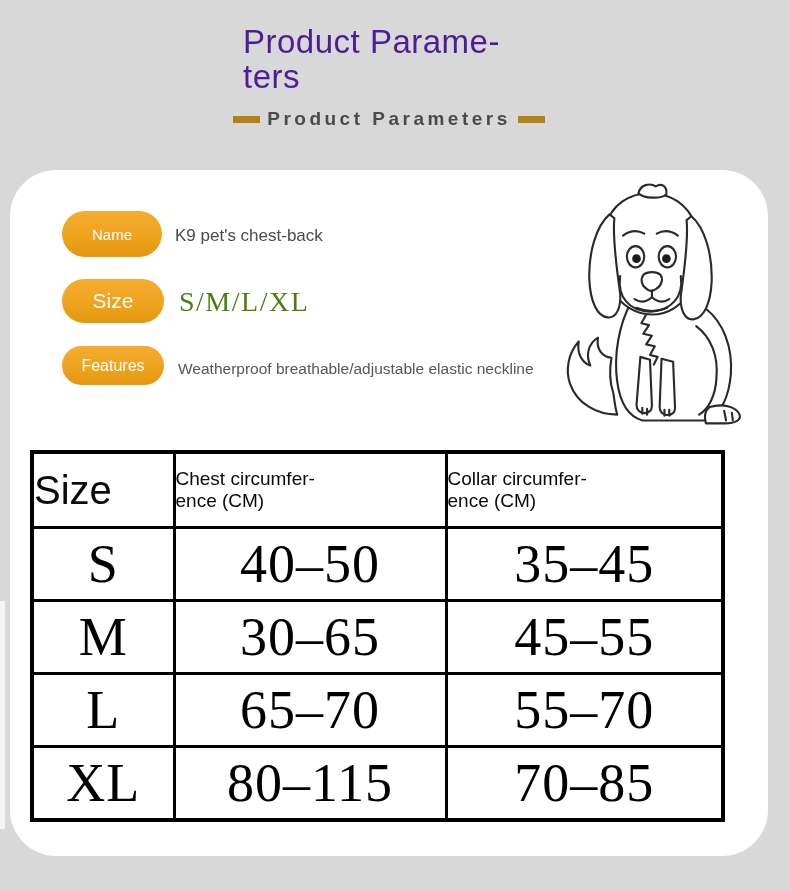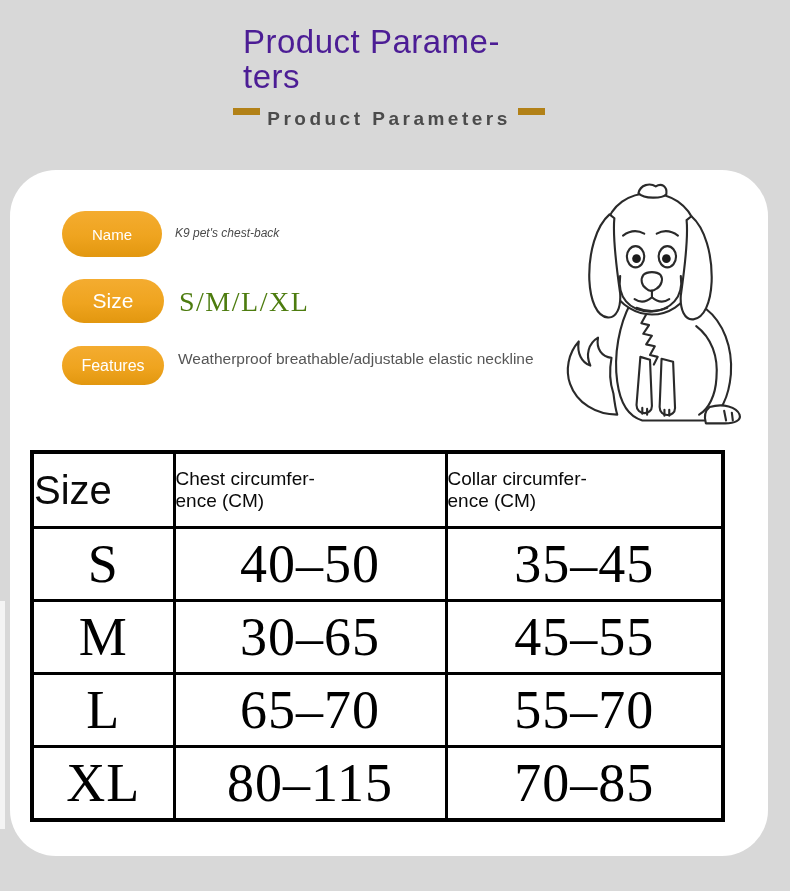--- a/index.html
+++ b/index.html
@@ -20,20 +20,21 @@
     line-height: 35px;
     color: #4c1d95;
     letter-spacing: 0.5px;
   }
   .subtitle-row {
     position: absolute;
     left: 0; top: 108px;
     width: 778px;
     display: flex;
     justify-content: center;
+    align-items: center;
     gap: 7px;
   }
   .dash {
     width: 27px; height: 7px;
     background: #b28117;
     display: inline-block;
   }
   .subtitle-text {
     font-size: 19px;
     font-weight: 700;
@@ -64,33 +65,32 @@
     justify-content: center;
     border-radius: 23px;
   }
   .pill-name     { left: 62px; top: 211px; width: 100px; height: 46px; font-size: 15px; }
   .pill-size     { left: 62px; top: 279px; width: 102px; height: 44px; font-size: 21px; }
   .pill-features { left: 62px; top: 346px; width: 102px; height: 39px; font-size: 16px; }
 
   .value-name {
     position: absolute;
     left: 175px; top: 226px;
-    font-size: 12px;
+    font-size: 17px;
     color: #4a4a4a;
-    font-style: italic;
   }
   .value-size {
     position: absolute;
     left: 179px; top: 286px;
     font-family: "Liberation Serif", "DejaVu Serif", serif;
     font-size: 28px;
     letter-spacing: 1.5px;
     color: #4d7c0f;
   }
-  .feature-line1 { position: absolute; left: 178px; top: 350px; font-size: 15.5px; color: #565656; }
+  .feature-line1 { position: absolute; left: 178px; top: 360px; font-size: 15.5px; color: #565656; }
   .feature-line2 { position: absolute; left: 175px; top: 387px; font-size: 15.5px; color: #565656; }
 
   
   .dog {
     position: absolute;
     left: 552px; top: 172px;
     width: 196px; height: 260px;
   }
   
   .size-table {

